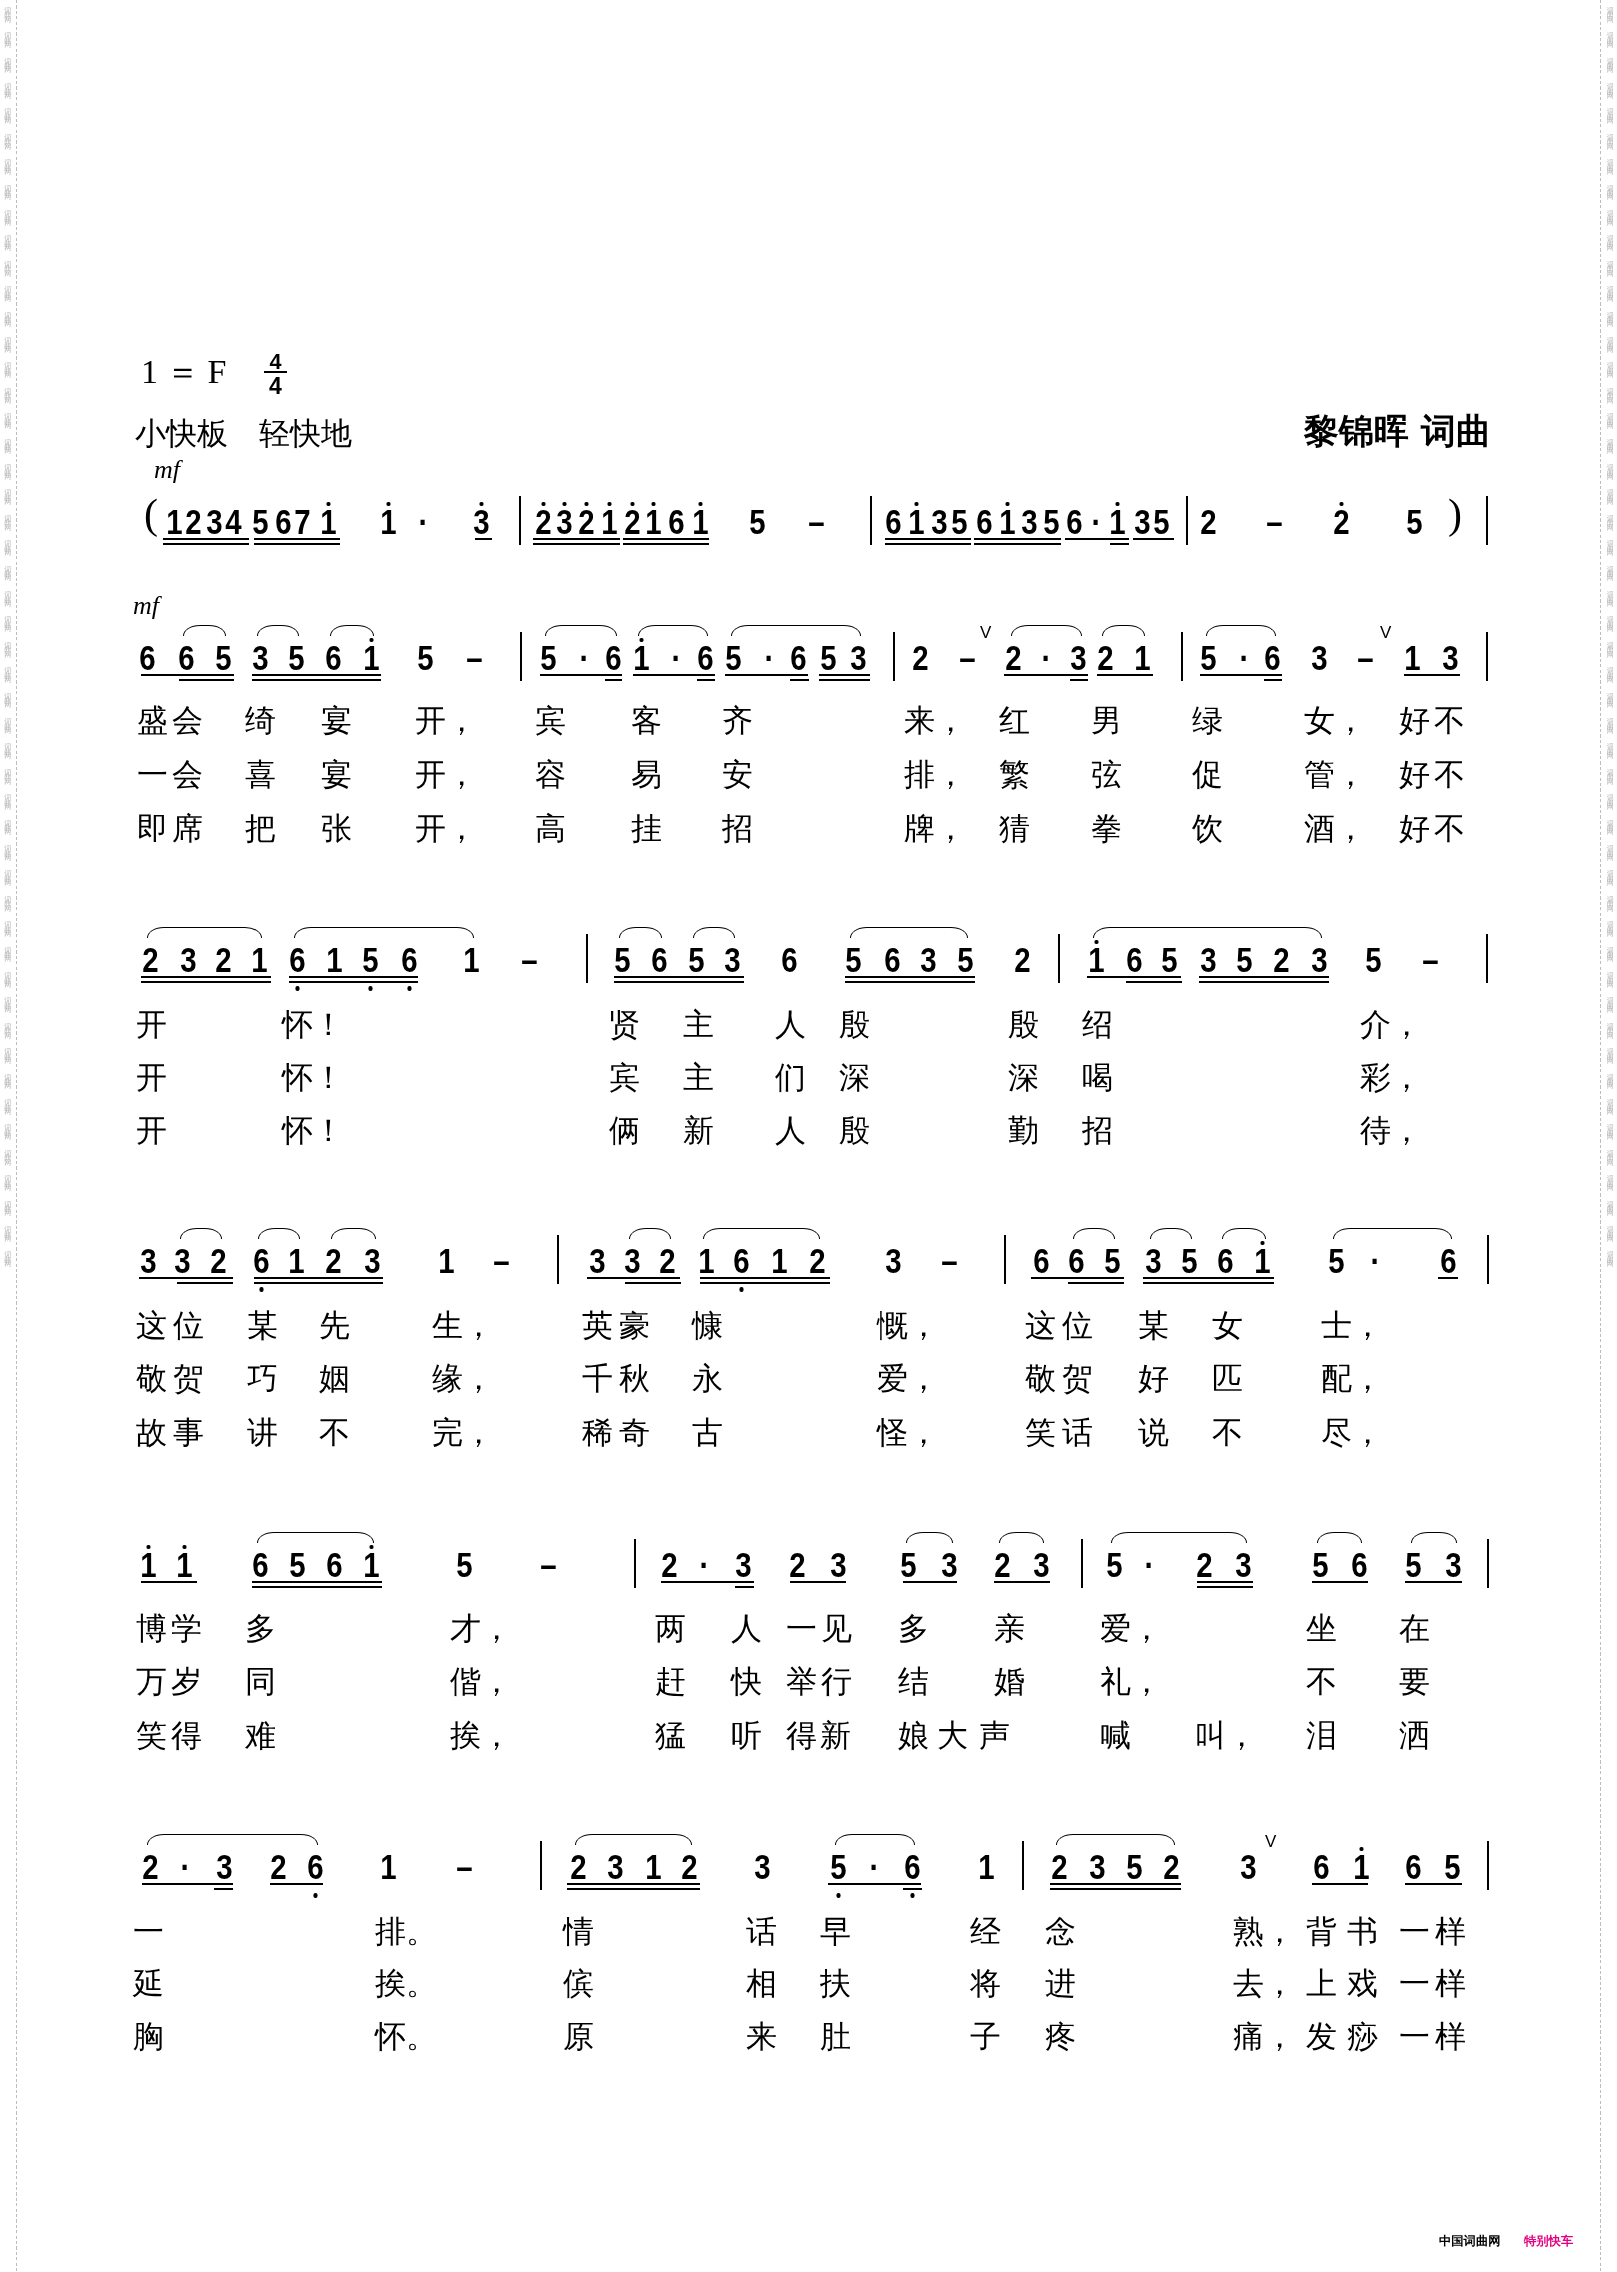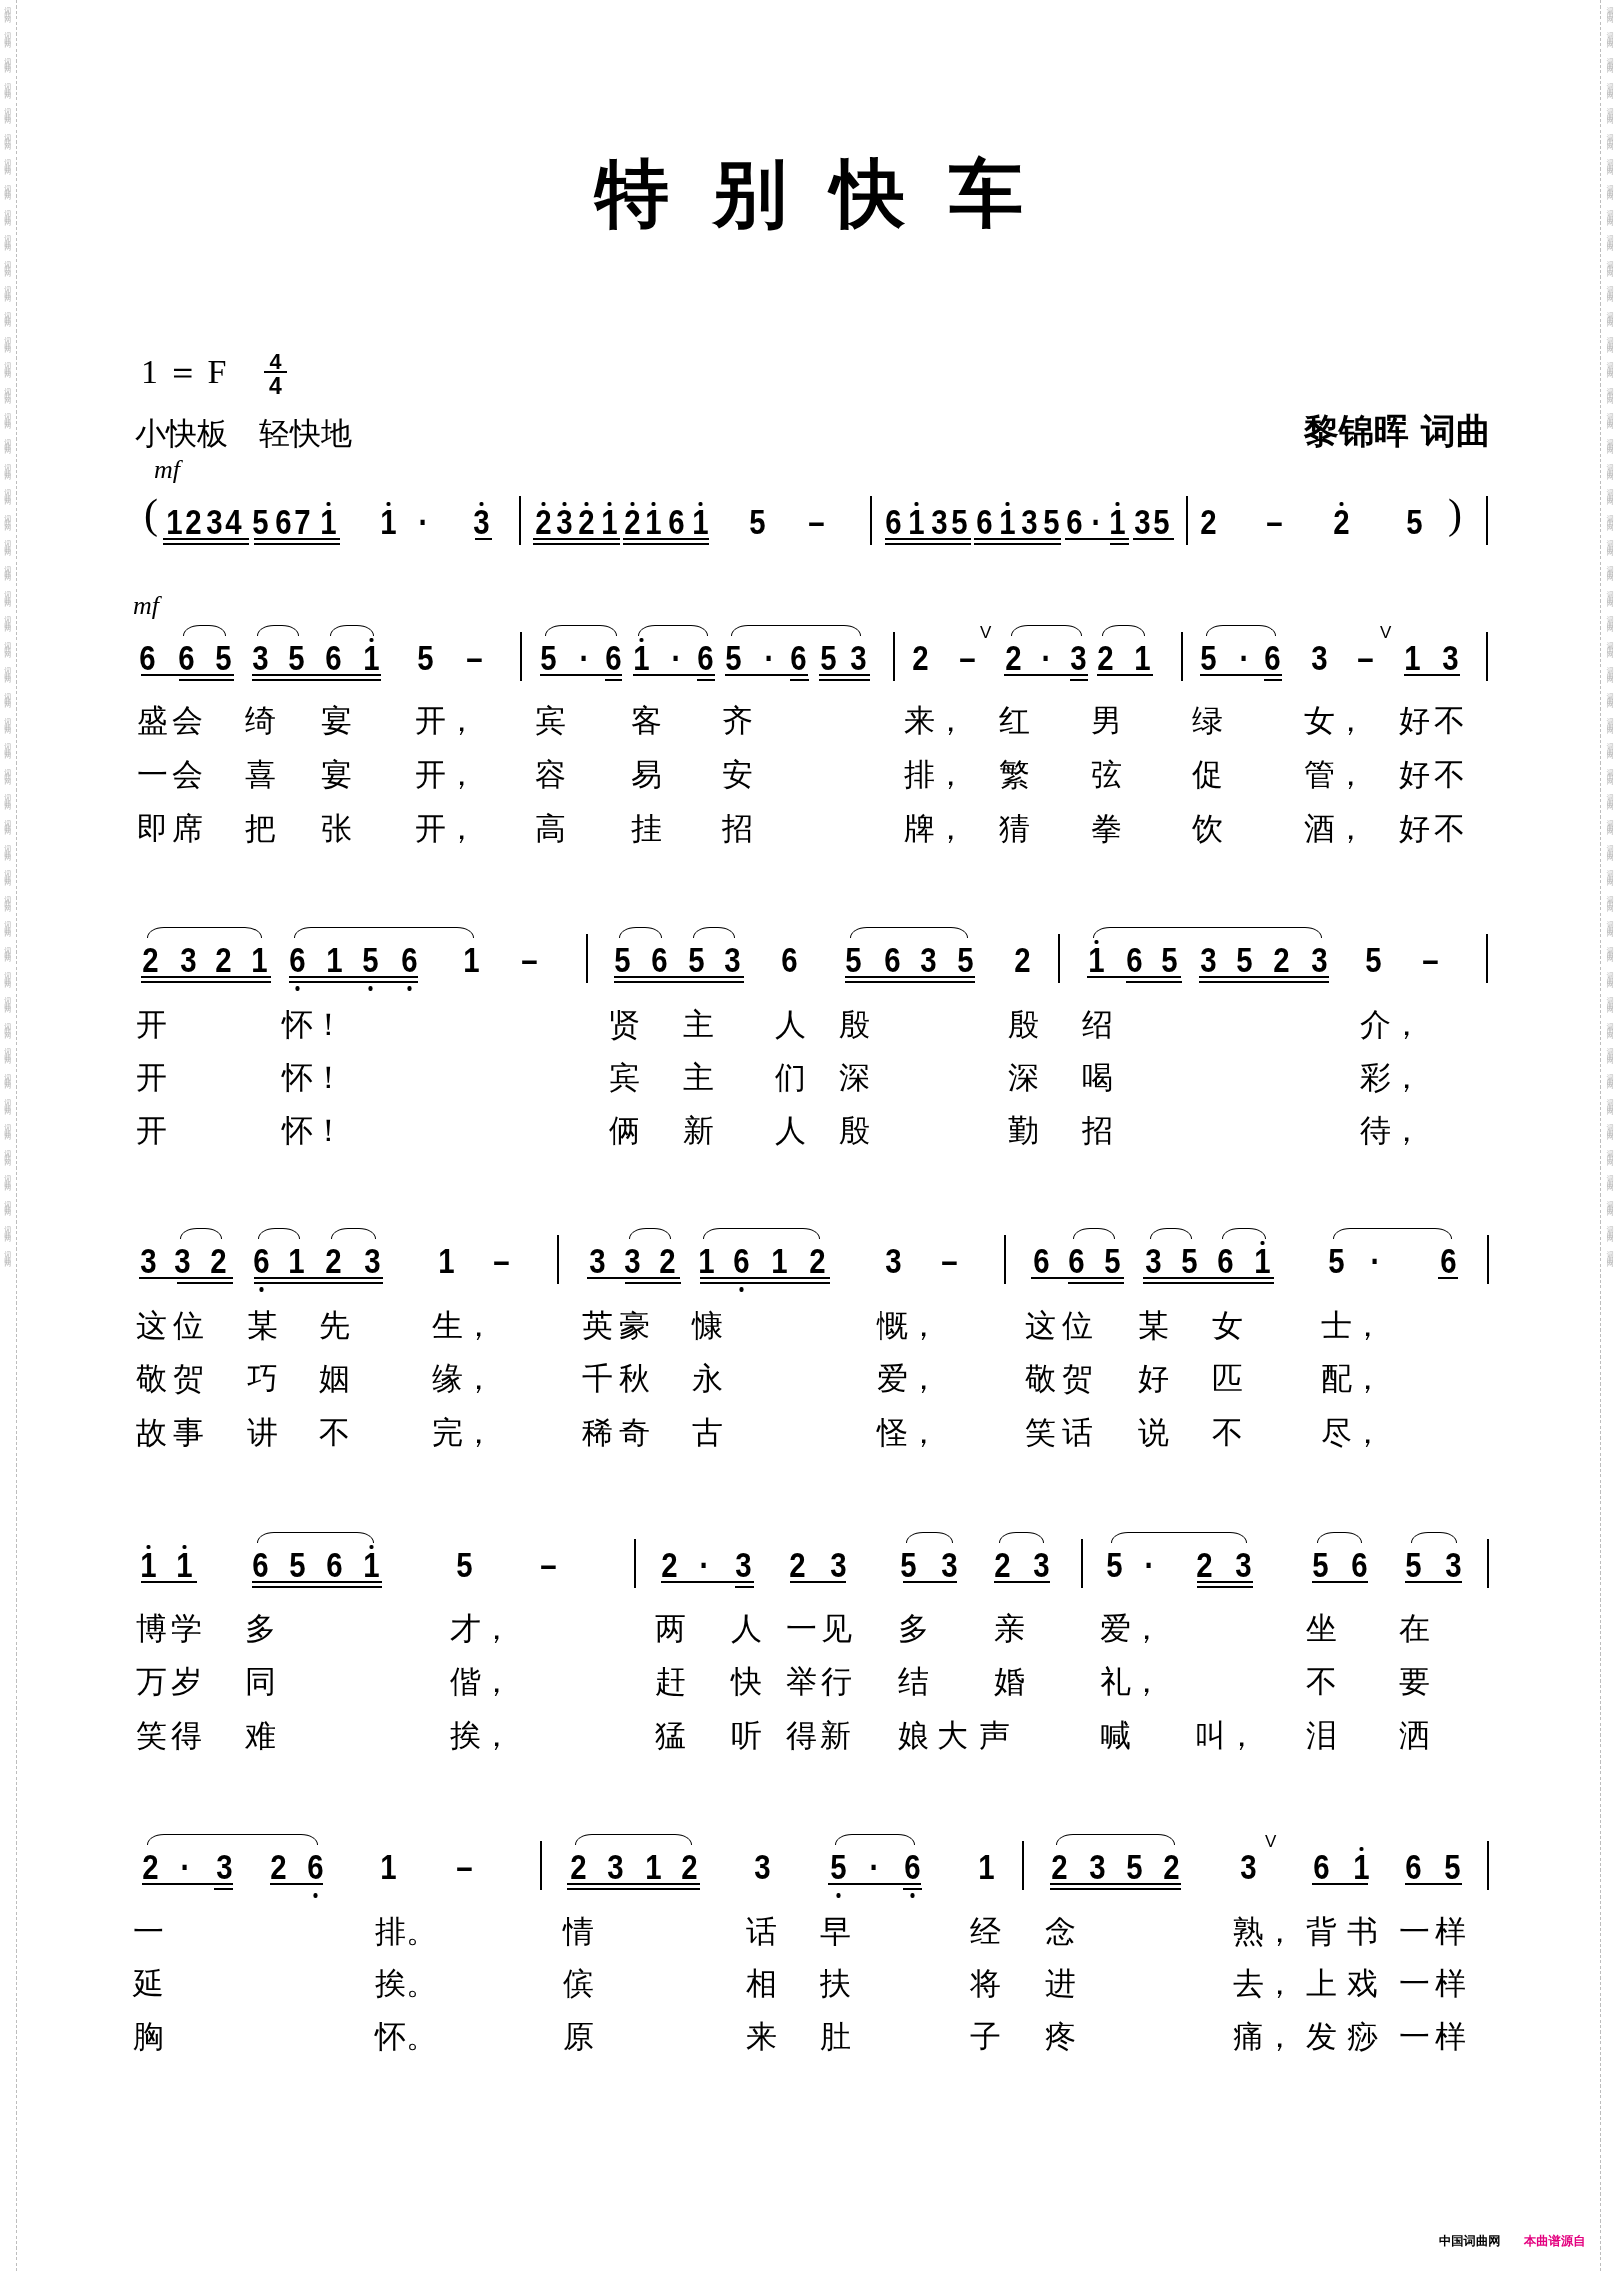--- a/index.html
+++ b/index.html
@@ -34,21 +34,20 @@
 </head>
 <body>
 
 <div class="page">
 
   <div class="wm" style="left:1.5px">词曲网　词曲网　词曲网　词曲网　词曲网　词曲网　词曲网　词曲网　词曲网　词曲网　词曲网　词曲网　词曲网　词曲网　词曲网　词曲网　词曲网　词曲网　词曲网　词曲网　词曲网　词曲网　词曲网　词曲网　词曲网　词曲网　词曲网　词曲网　词曲网　词曲网　词曲网　词曲网　词曲网　词曲网　词曲网　词曲网　词曲网　词曲网　词曲网　词曲网　词曲网　词曲网　词曲网　词曲网　词曲网　词曲网　词曲网　词曲网　词曲网　词曲网　</div>
   <div class="dash" style="left:16px"></div>
   <div class="dash" style="left:1600px"></div>
   <div class="wm" style="left:1604px">词曲网　词曲网　词曲网　词曲网　词曲网　词曲网　词曲网　词曲网　词曲网　词曲网　词曲网　词曲网　词曲网　词曲网　词曲网　词曲网　词曲网　词曲网　词曲网　词曲网　词曲网　词曲网　词曲网　词曲网　词曲网　词曲网　词曲网　词曲网　词曲网　词曲网　词曲网　词曲网　词曲网　词曲网　词曲网　词曲网　词曲网　词曲网　词曲网　词曲网　词曲网　词曲网　词曲网　词曲网　词曲网　词曲网　词曲网　词曲网　词曲网　词曲网　</div>
 
-  <div class="title">特别快车</div>
   <div class="key">1＝F</div>
   <div class="ts ts-top">4</div>
   <div class="ts-line"></div>
   <div class="ts ts-bot">4</div>
   <div class="tempo">小快板　轻快地</div>
   <div class="credit">黎锦晖 词曲</div>
 
   <div class="dyn" style="left:154px;top:457px">mf</div>
   <div class="staff" style="top:504px">
     <span class="par" style="left:144px">(</span>
@@ -604,15 +603,15 @@
     <span style="left:970px">子</span>
     <span style="left:1045px">疼</span>
     <span style="left:1233px">痛，</span>
     <span style="left:1306px">发</span>
     <span style="left:1347px">痧</span>
     <span style="left:1399px">一</span>
     <span style="left:1435px">样</span>
   </div>
 
   <div class="foot" style="left:1439px;color:#000">中国词曲网</div>
-  <div class="foot" style="left:1524px;color:#e4007f">本曲谱源自</div>
+  <div class="foot" style="left:1524px;color:#e4007f">特别快车</div>
 </div>
 
 
 </body></html>

